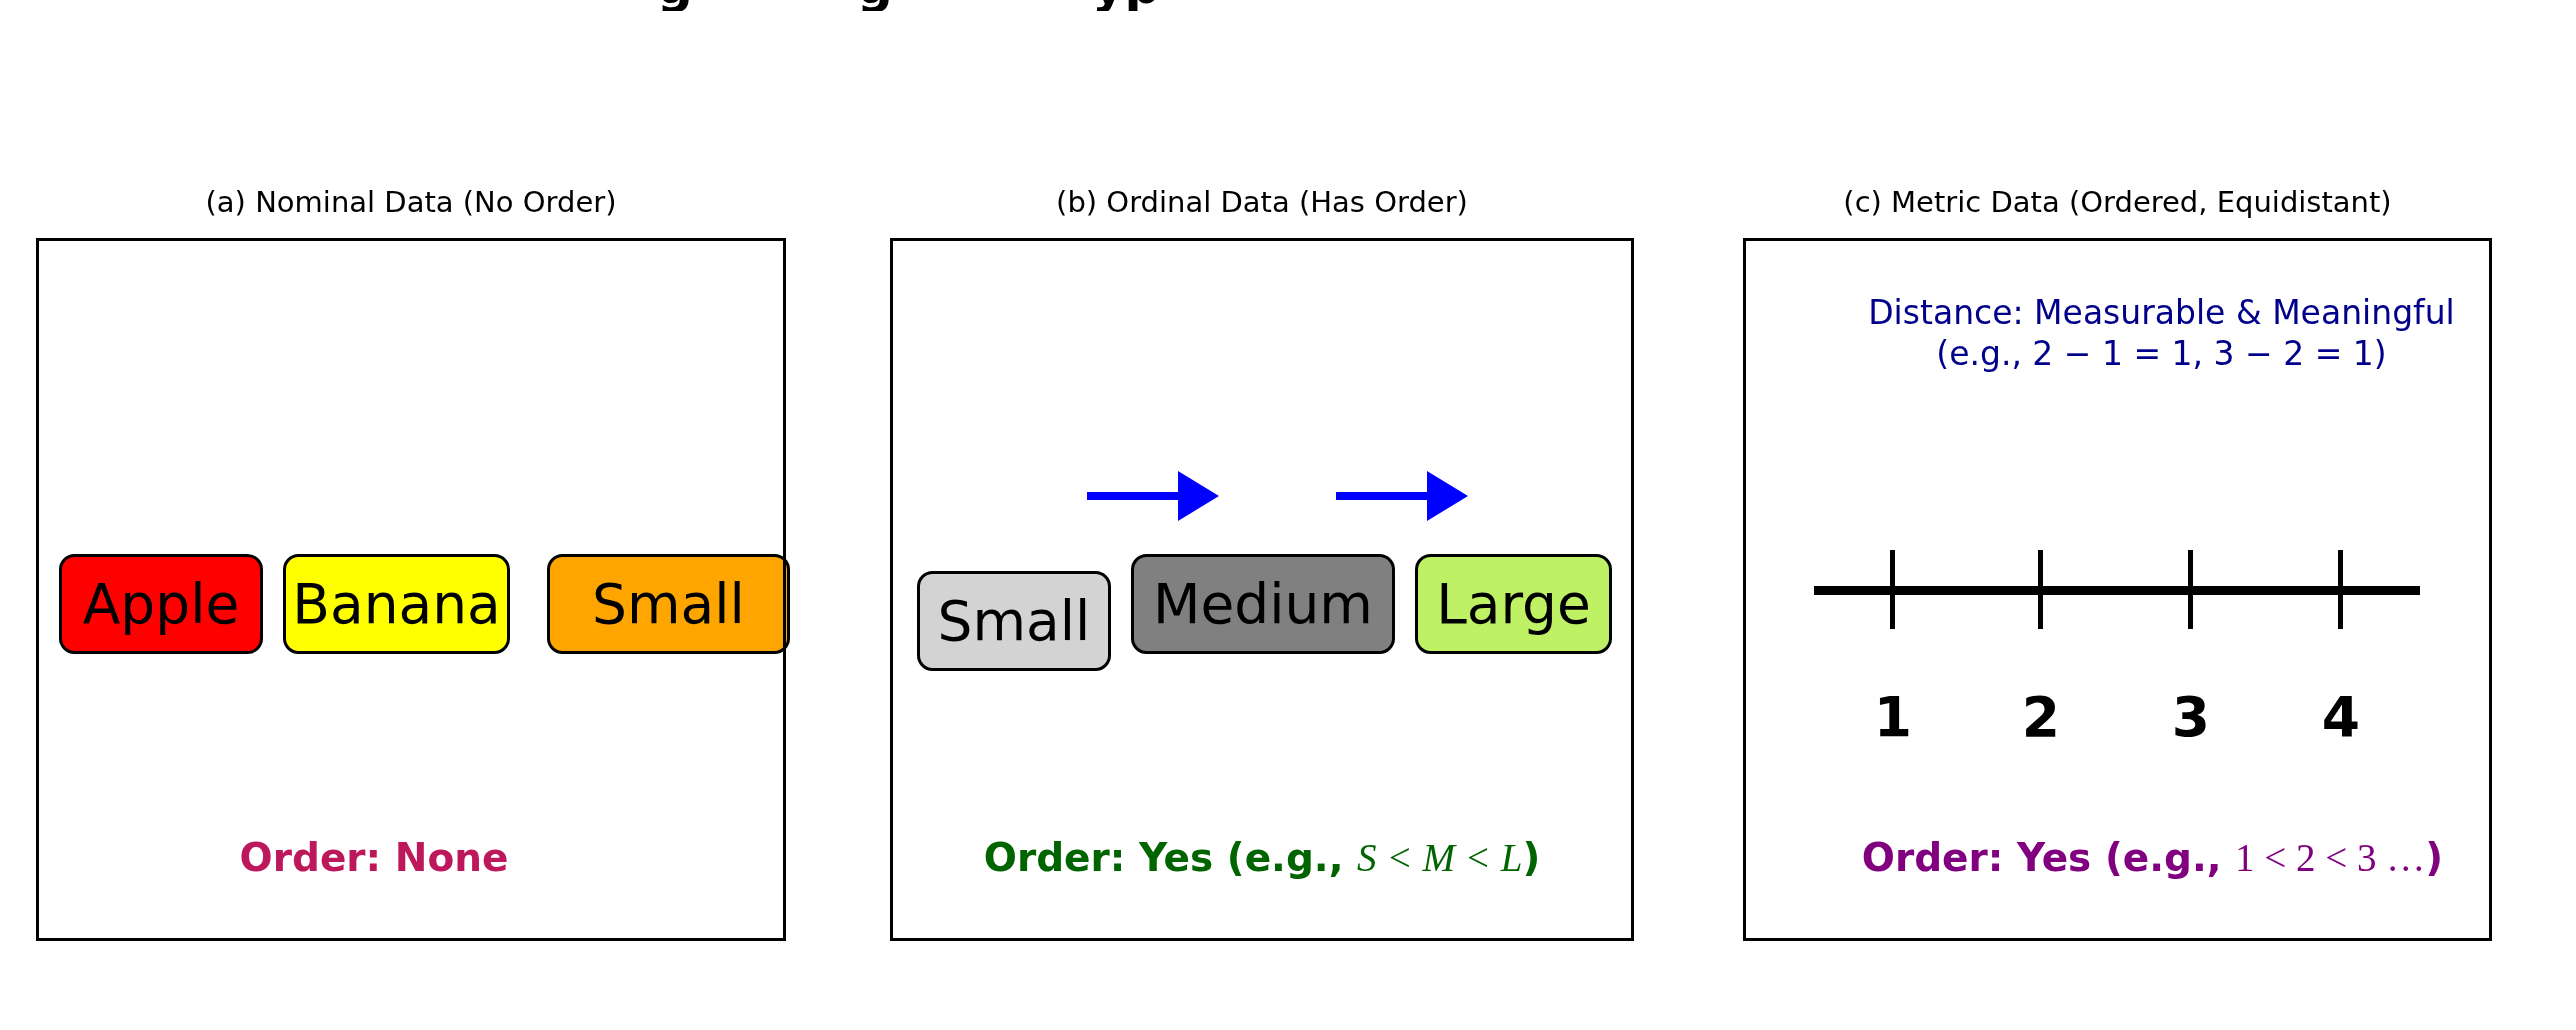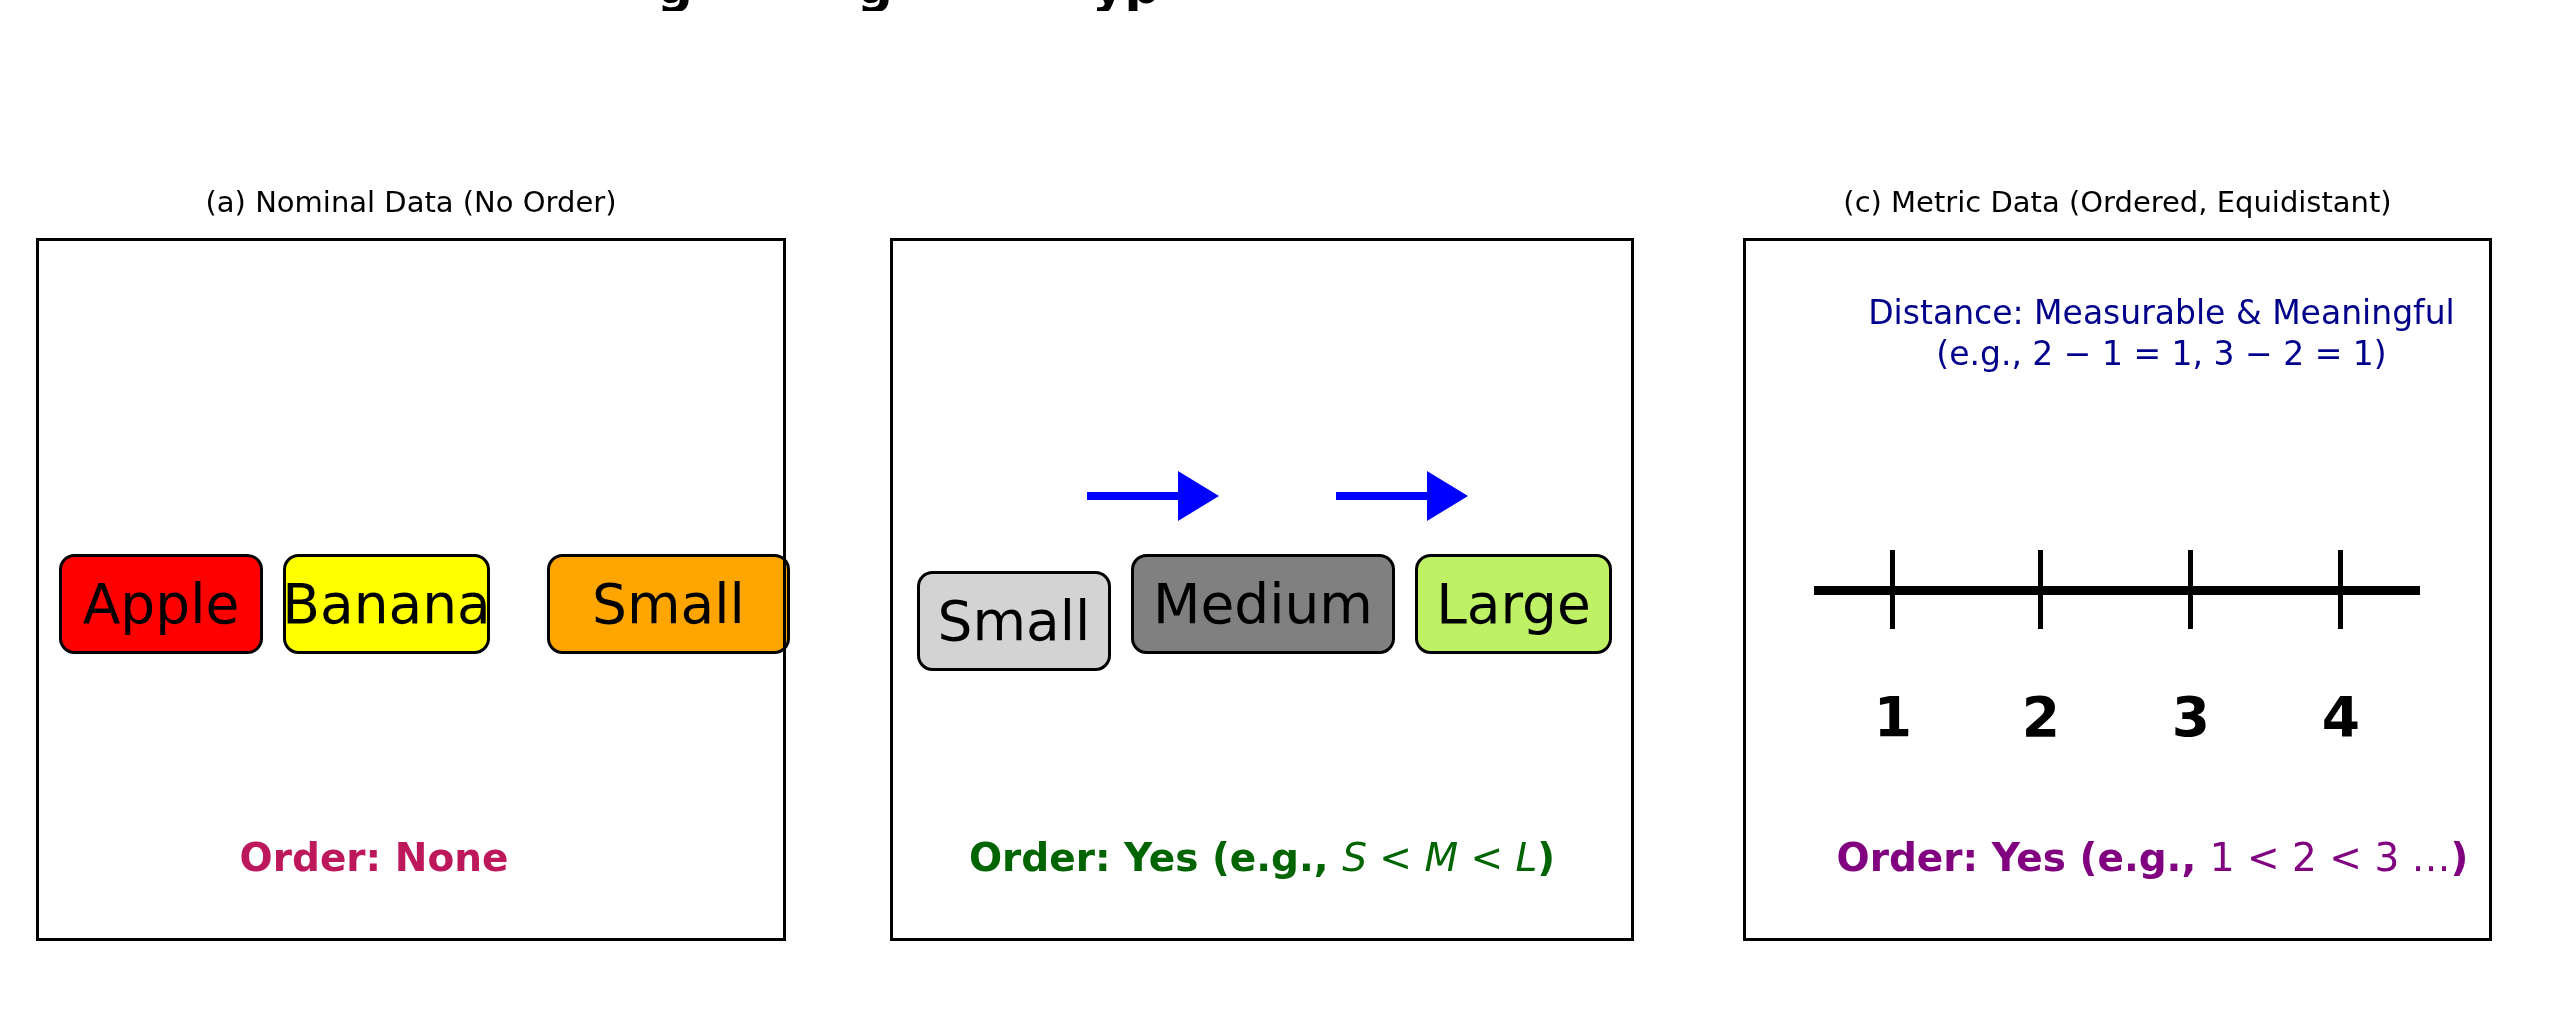--- a/index.html
+++ b/index.html
@@ -66,21 +66,21 @@
     position: absolute;
     top: 833px;
     height: 50px;
     line-height: 50px;
     font-size: 39px;
     font-weight: bold;
     text-align: center;
     white-space: nowrap;
     z-index: 5;
   }
-  .order-note .math { font-weight: normal; }
+  .order-note .math { font-weight: normal; font-family: Liberation Serif, serif; }
   .order-note .math.italic { font-style: italic; }
   .distance-note {
     position: absolute;
     left: 1743px; top: 292px;
     width: 749px;
     text-align: center;
     font-size: 33px;
     line-height: 41px;
     z-index: 5;
     white-space: nowrap;
@@ -134,25 +134,26 @@
   <div class="cropped-title">
     <span style="left:657px">g</span>
     <span style="left:857px">g</span>
     <span style="left:1092px">yp</span>
   </div>
 
   <div class="panel-title" style="left:36px; width:750px">(a) Nominal Data (No Order)</div>
   <div class="panel-frame" style="left:36px; width:750px"></div>
 
   <div class="item-box" style="left: 59px; width: 204px; background-color: rgb(255, 0, 0);">Apple</div>
-  <div class="item-box" style="left: 283px; width: 207px; background-color: rgb(255, 255, 0);">Banana</div>
+  <div class="item-box" style="left: 283px; width: 227px; background-color: rgb(255, 255, 0);">Banana</div>
   <div class="item-box" style="left: 547px; width: 243px; background-color: rgb(255, 165, 0);">Small</div>
 
   <div class="order-note" style="left: 36px; width: 676px; color: #be185d;">Order: None</div>
 
+  <div class="panel-title" style="left:890px; width:744px">(b) Ordinal Data (Has Order)</div>
   <div class="panel-frame" style="left:890px; width:744px"></div>
 
   <div class="arrow" style="left:1087px; top:471px; width:132px; height:50px">
     <div class="shaft"></div>
     <div class="head"></div>
   </div>
   <div class="arrow" style="left:1336px; top:471px; width:132px; height:50px">
     <div class="shaft"></div>
     <div class="head"></div>
   </div>

